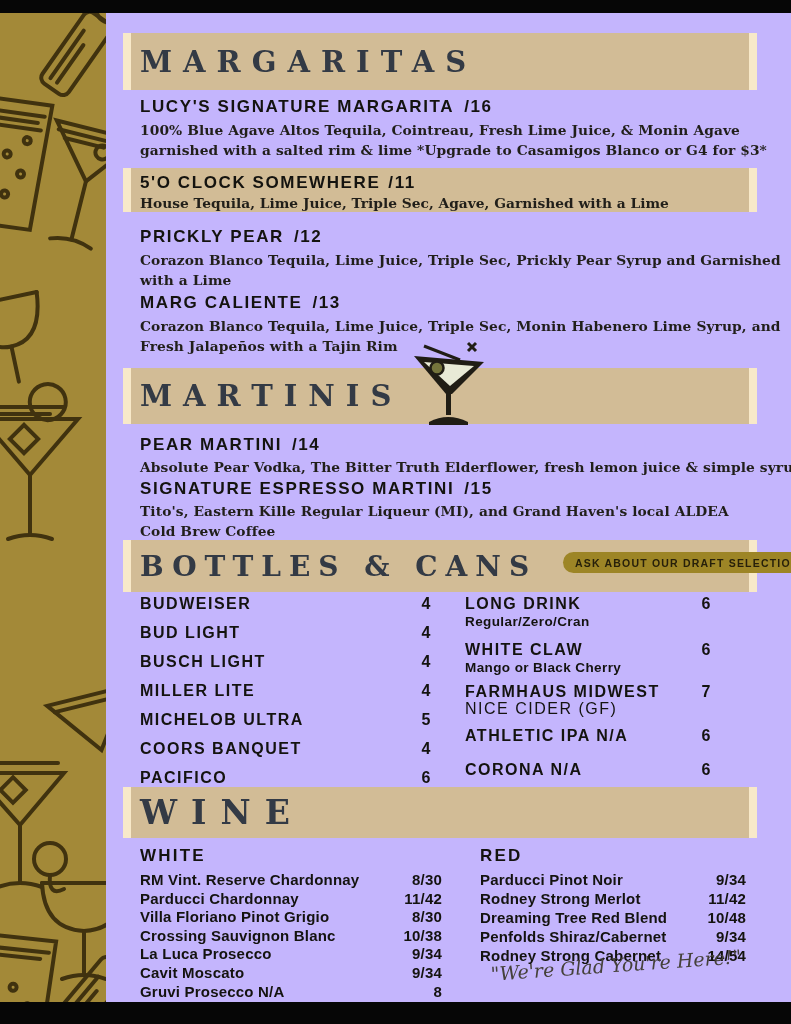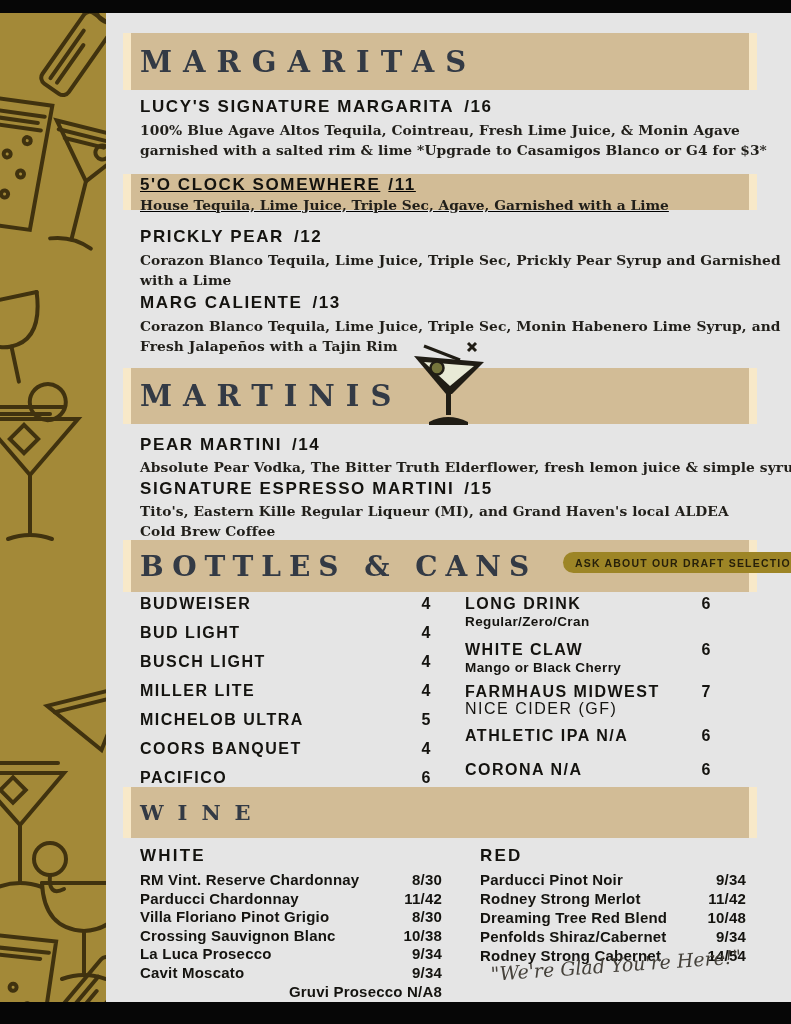--- a/index.html
+++ b/index.html
@@ -6,21 +6,21 @@
   html,body { width:791px; }
   body { font-family:"Liberation Sans", sans-serif; }
   .page { position:relative; width:791px; height:1024px; background:#060606; overflow:hidden; }
   .canvas { position:absolute; left:0; top:13px; width:791px; height:989px; display:flex; }
 
   
   .sidebar { position:relative; width:106px; height:100%; background:#a38938; overflow:hidden; flex:0 0 106px; }
   .sidebar svg { position:absolute; left:0; top:0; }
 
   
-  .main { position:relative; flex:1; background:#e5e5e5; overflow:hidden; }
+  .main { position:relative; flex:1; background:#c4b5fd; overflow:hidden; }
 
   .band { position:absolute; left:17px; width:634px; background:#d2bc96;
           border-left:8px solid #f8e9c9; border-right:8px solid #f8e9c9;
           display:flex; align-items:center; }
   .section-title { font-family:"DejaVu Serif", serif; font-weight:600; color:#333a45;
                    padding-left:9px; white-space:nowrap; }
 
   .item-name { position:absolute; left:34px; font-weight:bold; font-size:17px;
                letter-spacing:1.6px; color:#14130f; white-space:nowrap; }
   .item-name .price { margin-left:10px; }
@@ -164,21 +164,21 @@
       </div>
 
       <div class="item-name" style="top:84px;">
         <span>LUCY'S SIGNATURE MARGARITA</span><span class="price">/16</span>
       </div>
       <div class="item-desc" style="top:107px;">
         <div>100% Blue Agave Altos Tequila, Cointreau, Fresh Lime Juice, &amp; Monin Agave</div>
         <div>garnished with a salted rim &amp; lime   *Upgrade to Casamigos Blanco or G4 for $3*</div>
       </div>
 
-      <div class="band" style="top:161px; height:36px;text-decoration:underline;">
+      <div class="band" style="top:155px; height:44px;">
         <div class="band-item">
           <div class="bi-name">
             <span>5'O CLOCK SOMEWHERE</span><span class="price">/11</span>
           </div>
           <div class="bi-desc">House Tequila, Lime Juice, Triple Sec, Agave, Garnished with a Lime</div>
         </div>
       </div>
 
       <div class="item-name" style="top:214px;">
         <span>PRICKLY PEAR</span><span class="price">/12</span>
@@ -296,21 +296,21 @@
         </div>
       </div>
       <div class="beer-block" style="top:748px;">
         <div class="bb-row">
           <span>CORONA N/A</span>
           <span>6</span>
         </div>
       </div>
 
       <div class="band" style="top:774px; height:51px;">
-        <div class="section-title" style="font-size:21px; letter-spacing:14px;">WINE</div>
+        <div class="section-title" style="font-size:33px; letter-spacing:14px;">WINE</div>
       </div>
 
       <div class="wine-header" style="left:34px;">WHITE</div>
       <div class="wine-header" style="left:374px;">RED</div>
 
       <div class="wine-list" style="left:34px; width:302px;">
 
           <div class="w-row" style="height:18.6px;">
             <span>RM Vint. Reserve Chardonnay</span>
             <span>8/30</span>
@@ -334,21 +334,21 @@
           <div class="w-row" style="height:18.6px;">
             <span>La Luca Prosecco</span>
             <span>9/34</span>
           </div>
 
           <div class="w-row" style="height:18.6px;">
             <span>Cavit Moscato</span>
             <span>9/34</span>
           </div>
 
-          <div class="w-row" style="height:18.6px;justify-content:flex-end;">
+          <div class="w-row" style="height:18.6px;">
             <span>Gruvi Prosecco N/A</span>
             <span>8</span>
           </div>
         </div>
       <div class="wine-list" style="left:374px; width:266px;">
 
           <div class="w-row" style="height:19px;">
             <span>Parducci Pinot Noir</span>
             <span>9/34</span>
           </div>

